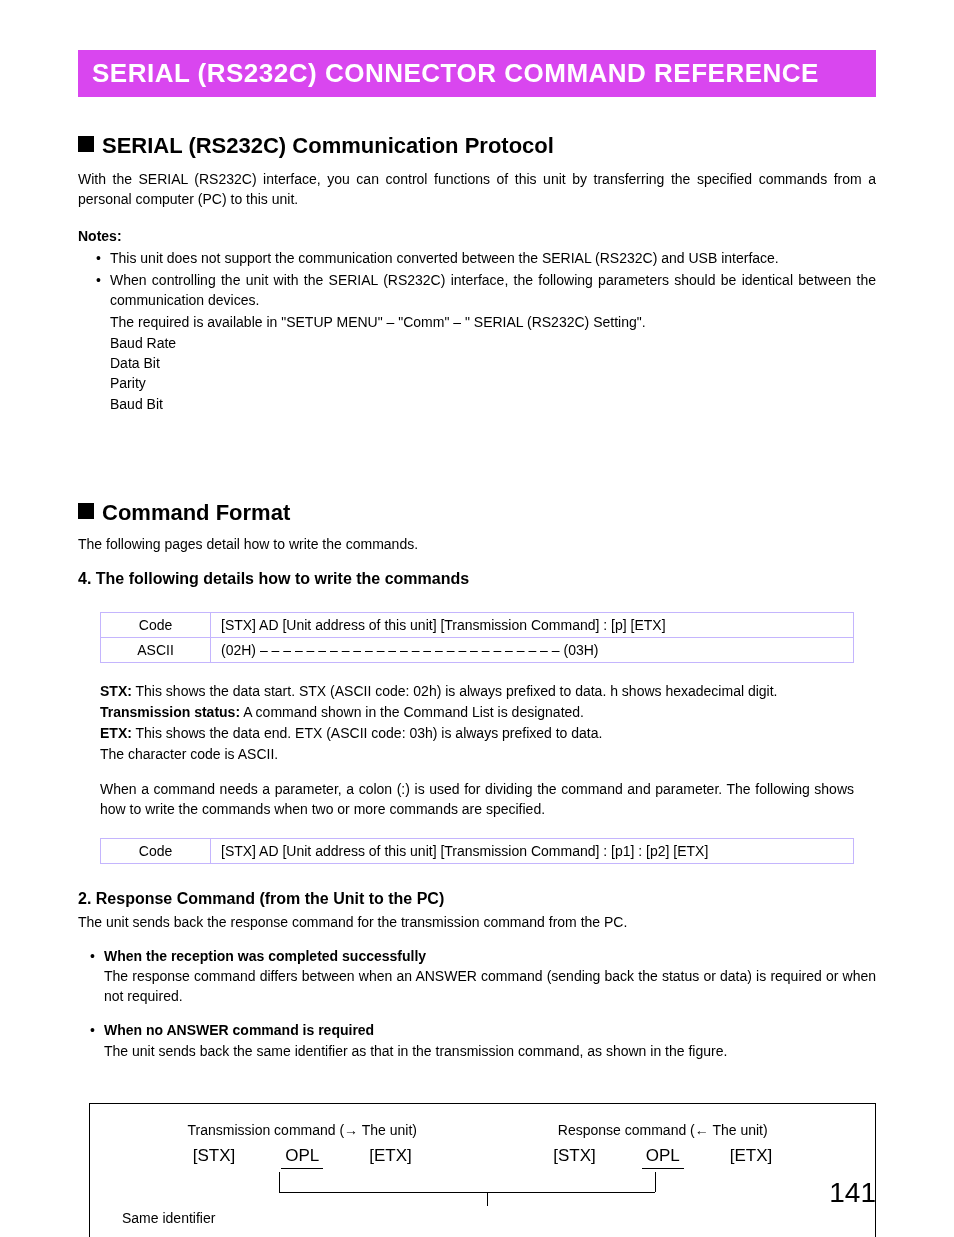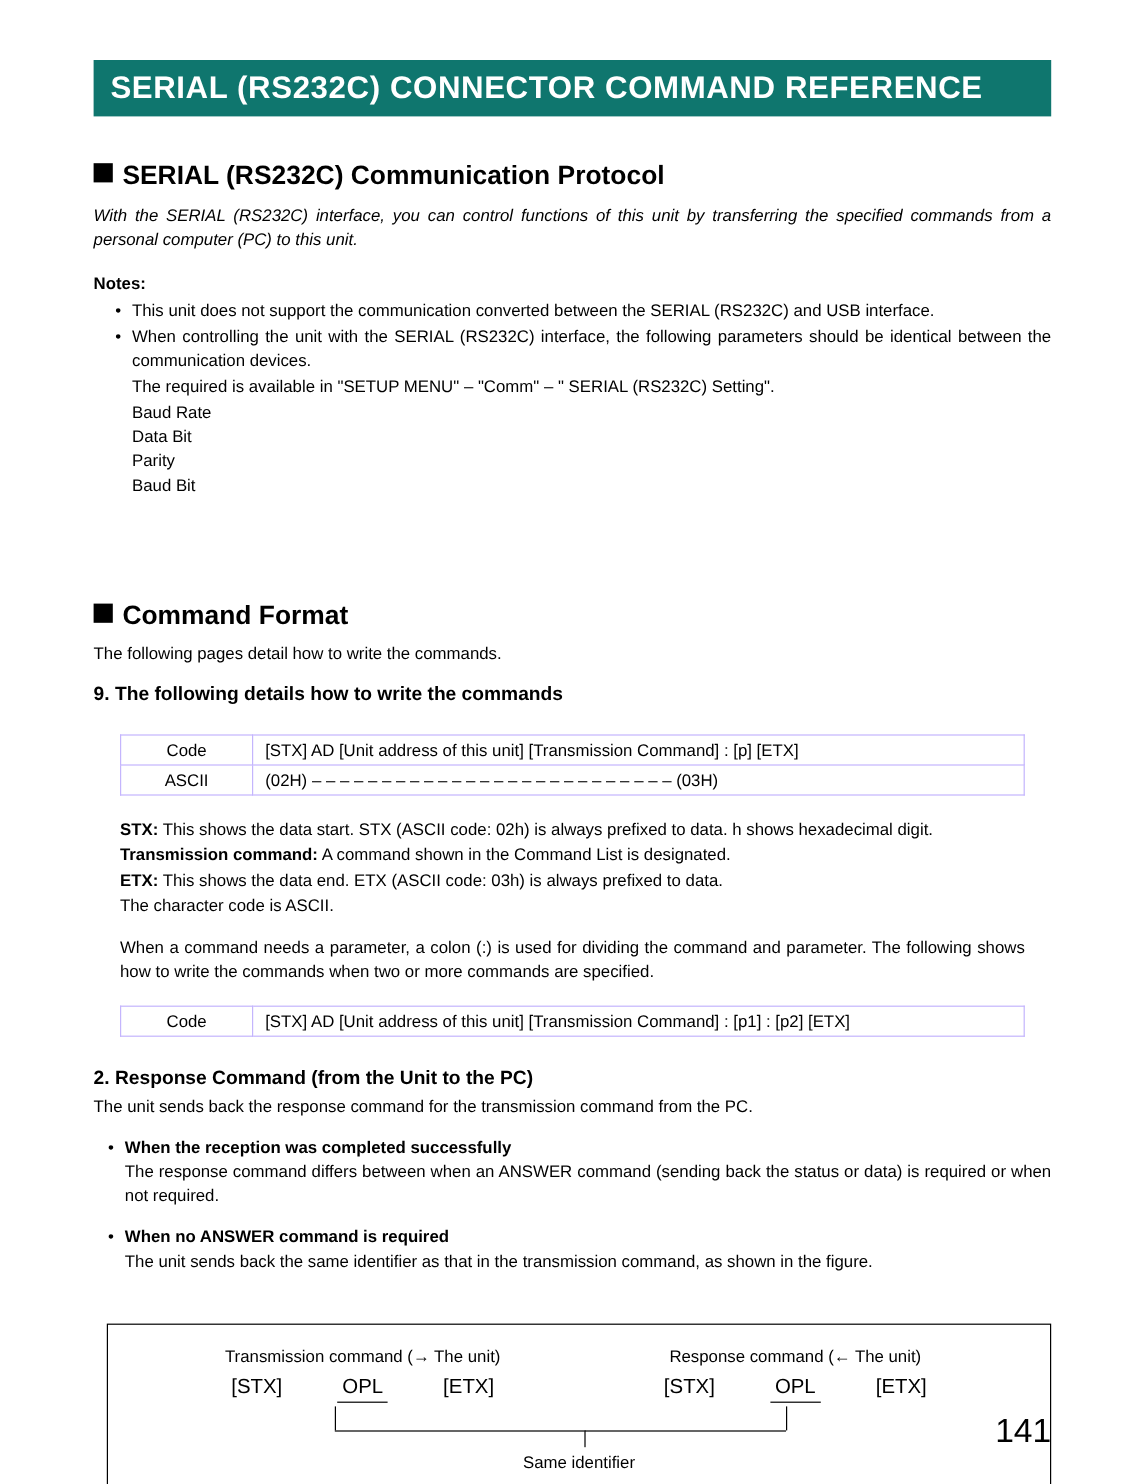--- a/index.html
+++ b/index.html
@@ -8,21 +8,21 @@
     width: 954px;
     height: 1237px;
     background: #fff;
     color: #000;
     position: relative;
   }
   .page {
     padding: 50px 78px 30px 78px;
   }
   .banner {
-    background: #0f766e;
+    background: #d946ef;
     color: #fff;
     font-weight: bold;
     font-size: 26px;
     padding: 8px 14px;
     letter-spacing: 0.5px;
     font-stretch: condensed;
     margin-bottom: 28px;
   }
   .h2 {
     font-size: 22px;
@@ -36,21 +36,20 @@
     height: 16px;
     background: #000;
     margin-right: 8px;
     vertical-align: 1px;
   }
   .body-text {
     font-size: 14px;
     line-height: 1.45;
     text-align: justify;
     margin-bottom: 18px;
-    font-style: italic;
   }
   .notes-label {
     font-size: 14px;
     font-weight: bold;
     margin-bottom: 4px;
   }
   .bullet-list {
     padding-left: 18px;
     font-size: 14px;
     line-height: 1.45;
@@ -117,21 +116,21 @@
   .tok.u { }
   .tok.u::after {
     content: "";
     display: block;
     position: absolute;
     left: -4px; right: -4px; bottom: -3px;
     height: 1px;
     background: #000;
   }
   .same-row {
-    text-align: center;
+    text-align: left;
     font-size: 14px;
     margin-top: 44px;
     position: relative;
   }
   .connector {
     position: absolute;
     border-bottom: 1px solid #000;
   }
   .conn-v { border-left: 1px solid #000; position: absolute; }
   .page-num {
@@ -173,38 +172,38 @@
     <div>Baud Bit</div>
   </div>
 
   <div class="section-gap"></div>
 
   <div class="h2">
     <span class="sq"></span><span>Command Format</span>
   </div>
   <div class="intro">The following pages detail how to write the commands.</div>
 
-  <div class="h3">9. The following details how to write the commands</div>
+  <div class="h3">4. The following details how to write the commands</div>
 
   <table class="cmd">
     <tbody>
         <tr>
       <td class="lbl">Code</td>
       <td class="val">[STX] AD [Unit address of this unit] [Transmission Command] : [p] [ETX]</td>
     </tr>
     <tr>
       <td class="lbl">ASCII</td>
       <td class="val">(02H)   – – – – – – – – – – – – – – – – – – – – – – – – – –   (03H)</td>
     </tr>
   </tbody>
     </table>
 
   <div class="defs">
     <div class="row"><b>STX:</b><span> This shows the data start. STX (ASCII code: 02h) is always prefixed to data. h shows hexadecimal digit.</span></div>
-    <div class="row"><b>Transmission command:</b><span> A command shown in the Command List is designated.</span></div>
+    <div class="row"><b>Transmission status:</b><span> A command shown in the Command List is designated.</span></div>
     <div class="row"><b>ETX:</b><span> This shows the data end. ETX (ASCII code: 03h) is always prefixed to data.</span></div>
     <div class="row">The character code is ASCII.</div>
   </div>
 
   <div class="para">When a command needs a parameter, a colon (:) is used for dividing the command and parameter. The following shows how to write the commands when two or more commands are specified.</div>
 
   <table class="cmd">
     <tbody>
         <tr>
       <td class="lbl">Code</td>

